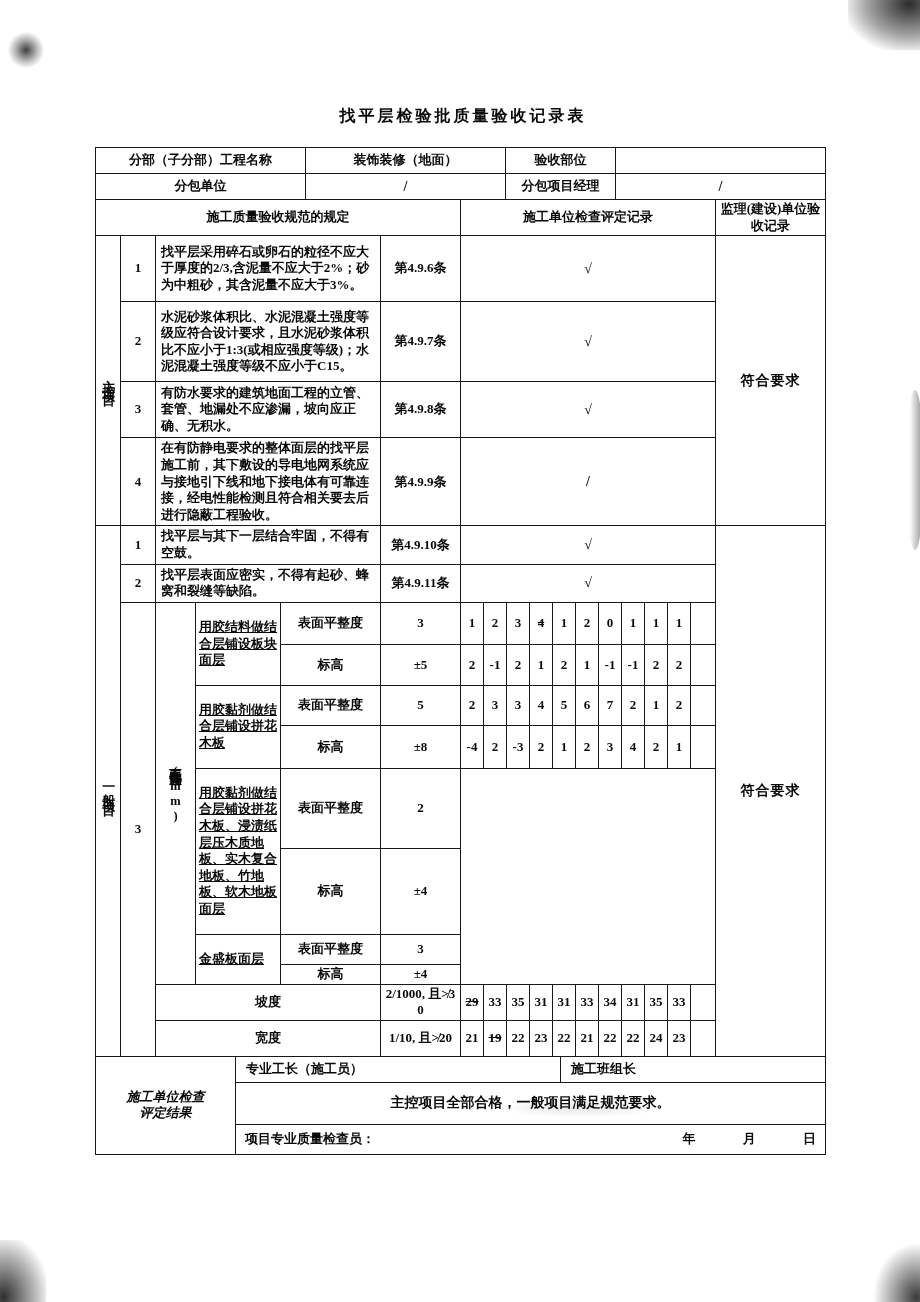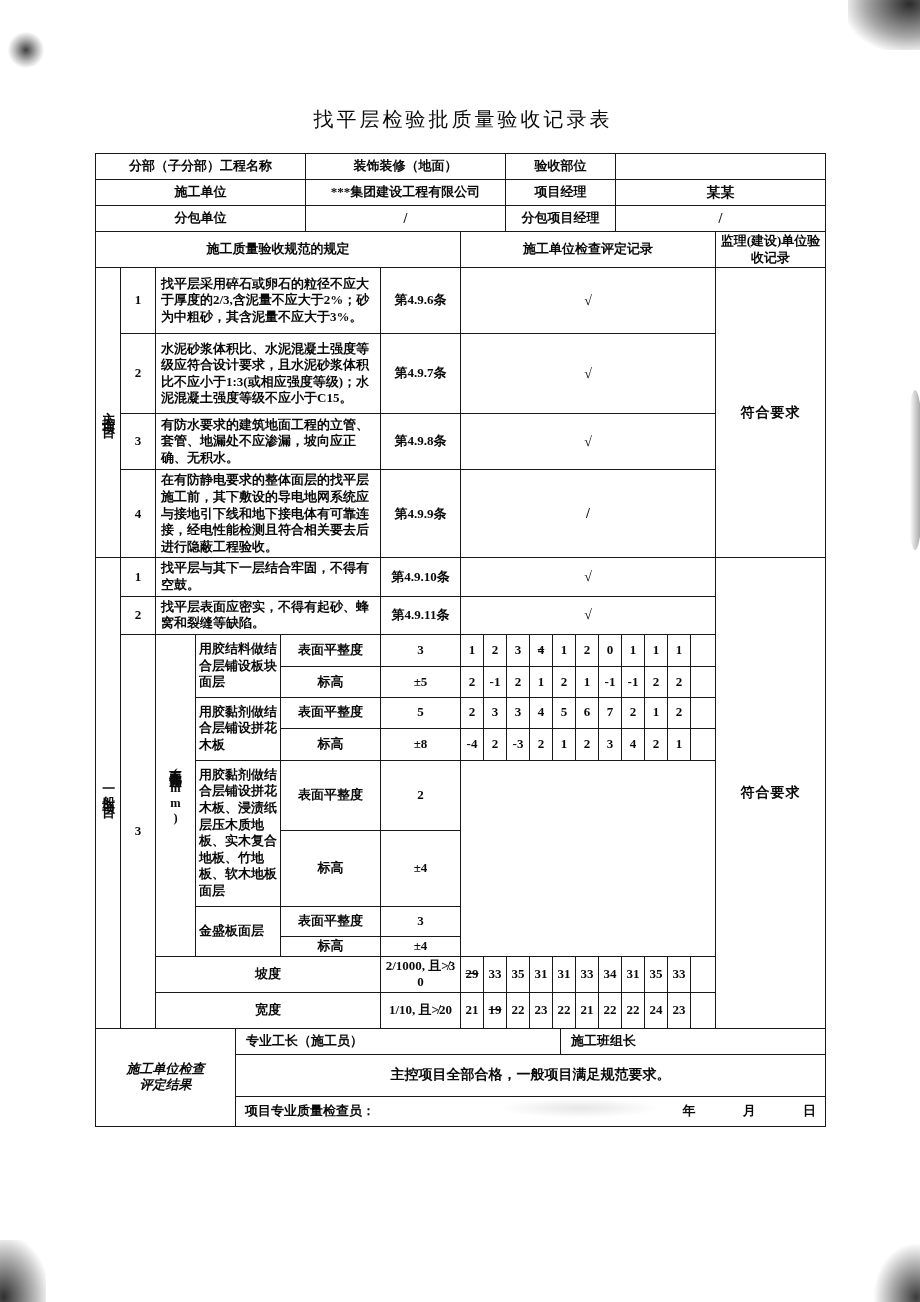--- a/index.html
+++ b/index.html
@@ -6,41 +6,41 @@
   html,body { width: 920px; height: 1302px; }
   body {
     background: #ffffff;
     position: relative;
     font-family: "Liberation Serif", "DejaVu Serif", serif;
     color: #0a0a0a;
     overflow: hidden;
   }
   .sheet { position: absolute; left: 95px; top: 106px; width: 736px; }
   .title {
-    font-size: 20px; font-weight: normal; text-align: center;
+    font-size: 16px; font-weight: bold; text-align: center;
     letter-spacing: 3px; margin-bottom: 20px;
   }
   .docnum {
     display: flex; justify-content: flex-end; align-items: center;
     padding-right: 88px; font-size: 13px; font-weight: bold; margin-bottom: 5px;
   }
   .docnum .numbox {
     display: inline-block; width: 11px; height: 15px;
     border: 1.5px solid #222; margin: 0 1px 0 2px;
   }
   table.tbl { border-collapse: collapse; table-layout: fixed; width: 730px; }
   table.tbl + table.tbl { margin-top: -1px; }
   td {
     border: 1.5px solid #181818;
     font-size: 13px; font-weight: bold; line-height: 1.28;
     padding: 1px 3px; vertical-align: middle; word-break: break-all;
   }
   .center { text-align: center; }
   .desc { text-align: left; padding: 2px 5px; }
-  .mat  { text-align: left; padding: 6px 3px; }
+  .mat  { text-align: left; padding: 16px 3px; text-decoration: underline; }
   .result { font-size: 15px; text-align: center; }
   .sup { font-size: 14px; text-align: center; letter-spacing: 1px; }
   .hand { font-size: 14px; }
   .vcell { text-align: center; padding: 0; }
   .vtext {
     writing-mode: vertical-rl; text-orientation: upright;
     letter-spacing: 5px; display: inline-block; font-weight: bold;
   }
   .vtext.small { letter-spacing: 1px; font-size: 12.5px; }
   .mcell { text-align: center; padding: 0; }
@@ -91,26 +91,20 @@
         <col style="width:210px">
     </colgroup>
     <tbody>
       <tr style="height:26px">
         <td class="center">分部（子分部）工程名称</td>
         <td class="center">装饰装修（地面）</td>
         <td class="center">验收部位</td>
         <td class="center"></td>
       </tr>
       <tr style="height:26px">
-        <td class="center">施工单位</td>
-        <td class="center">***集团建设工程有限公司</td>
-        <td class="center">项目经理</td>
-        <td class="center hand">某某</td>
-      </tr>
-      <tr style="height:26px">
         <td class="center">分包单位</td>
         <td class="center hand">/</td>
         <td class="center">分包项目经理</td>
         <td class="center hand">/</td>
       </tr>
     </tbody>
   </table>
 
   <table class="tbl">
     <colgroup>

